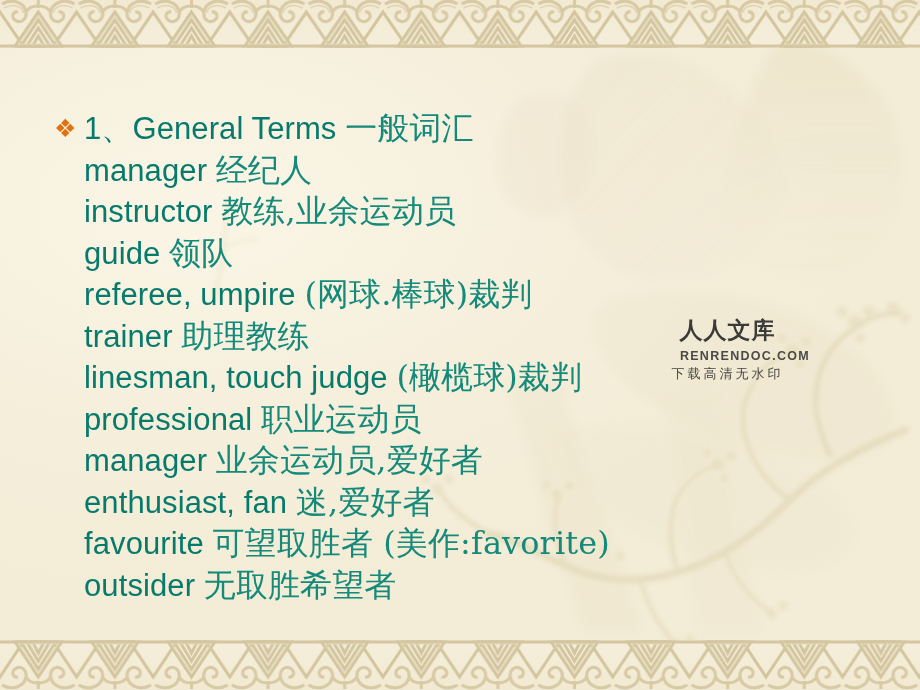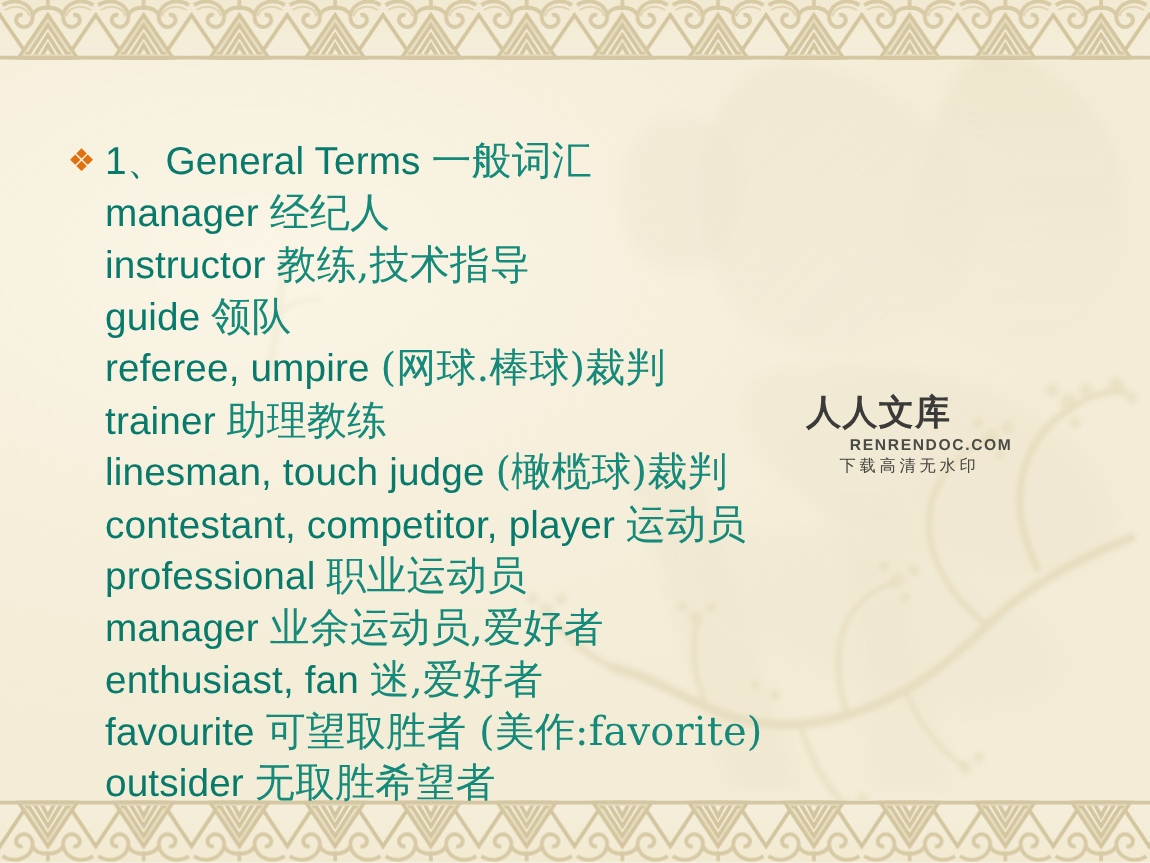--- a/index.html
+++ b/index.html
@@ -106,26 +106,26 @@
   .watermark {
     position: absolute;
     left: 645px;
     top: 312px;
     width: 165px;
     pointer-events: none;
     user-select: none;
   }
   .wm-title {
     font-family: "DejaVu Serif", "Liberation Serif", serif;
-    font-size: 28px;
+    font-size: 23px;
     line-height: 36px;
     font-weight: 700;
     color: #3a3a38;
     letter-spacing: 1px;
-    text-align: left;
+    text-align: center;
   }
   .wm-url {
     font-family: "Liberation Sans", sans-serif;
     font-size: 12.5px;
     line-height: 15px;
     font-weight: 700;
     color: #4a4a46;
     letter-spacing: 1.3px;
     text-align: right;
     margin-top: 1px;
@@ -316,36 +316,33 @@
       <div class="bullet-marker">❖</div>
       <div class="lines">
 
         <div class="line">
           <span class="en">1、General Terms </span><span class="cn">一般词汇</span>
         </div>
         <div class="line">
           <span class="en">manager </span><span class="cn">经纪人</span>
         </div>
         <div class="line">
-          <span class="en">instructor </span><span class="cn">教练,技术指导</span>
+          <span class="en">instructor </span><span class="cn">教练,业余运动员</span>
         </div>
         <div class="line">
           <span class="en">guide </span><span class="cn">领队</span>
         </div>
         <div class="line">
           <span class="en">referee, umpire </span><span class="cn">(网球.棒球)裁判</span>
         </div>
         <div class="line">
           <span class="en">trainer </span><span class="cn">助理教练</span>
         </div>
         <div class="line">
           <span class="en">linesman, touch judge </span><span class="cn">(橄榄球)裁判</span>
-        </div>
-        <div class="line">
-          <span class="en">contestant, competitor, player </span><span class="cn">运动员</span>
         </div>
         <div class="line">
           <span class="en">professional </span><span class="cn">职业运动员</span>
         </div>
         <div class="line">
           <span class="en">manager </span><span class="cn">业余运动员,爱好者</span>
         </div>
         <div class="line">
           <span class="en">enthusiast, fan </span><span class="cn">迷,爱好者</span>
         </div>

